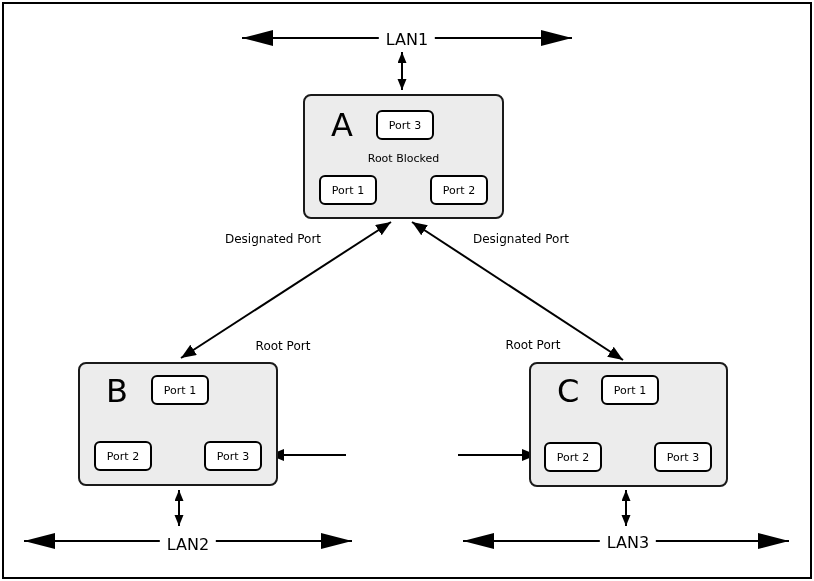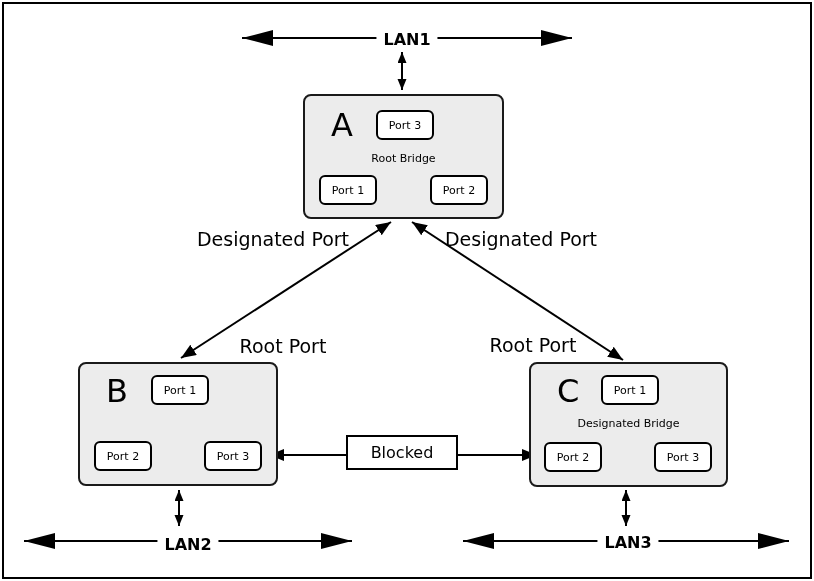--- a/index.html
+++ b/index.html
@@ -77,36 +77,35 @@
     text-align: center;
     font-size: 11px;
     white-space: nowrap;
   }
   .bridge-a .bridge-role { top: 56px; }
   .bridge-c .bridge-role { top: 53px; }
 
   .float-label {
     position: absolute;
     transform: translate(-50%, -50%);
-    font-size: 19px;
+    font-size: 12px;
     white-space: nowrap;
   }
   .lbl-desig-left  { left: 273px; top: 239px; }
   .lbl-desig-right { left: 521px; top: 239px; }
   .lbl-root-left   { left: 283px; top: 346px; }
   .lbl-root-right  { left: 533px; top: 345px; }
 
   .lan-label {
     position: absolute;
     transform: translate(-50%, -50%);
     font-size: 16px;
     background: #ffffff;
     padding: 0 7px;
     white-space: nowrap;
-    font-weight: bold;
   }
   .lbl-lan1 { left: 407px; top: 39px; }
   .lbl-lan2 { left: 188px; top: 544px; }
   .lbl-lan3 { left: 628px; top: 542px; }
 
   .blocked-box {
     position: absolute;
     left: 346px; top: 435px;
     width: 112px; height: 35px;
     background: #ffffff;
@@ -147,41 +146,39 @@
     <line x1="463" y1="541" x2="789" y2="541" marker-start="url(#arrow-big)" marker-end="url(#arrow-big)"></line>
   </svg>
 
   <div class="lan-label lbl-lan1">LAN1</div>
   <div class="lan-label lbl-lan2">LAN2</div>
   <div class="lan-label lbl-lan3">LAN3</div>
 
   <div class="bridge bridge-a">
     <div class="bridge-letter">A</div>
     <div class="port port-top">Port 3</div>
-    <div class="bridge-role">Root Bridge</div>
+    <div class="bridge-role">Root Blocked</div>
     <div class="port port-bleft">Port 1</div>
     <div class="port port-bright">Port 2</div>
   </div>
 
   <div class="bridge bridge-b">
     <div class="bridge-letter">B</div>
     <div class="port port-top">Port 1</div>
     <div class="port port-bleft">Port 2</div>
     <div class="port port-bright">Port 3</div>
   </div>
 
   <div class="bridge bridge-c">
     <div class="bridge-letter">C</div>
     <div class="port port-top">Port 1</div>
-    <div class="bridge-role">Designated Bridge</div>
     <div class="port port-bleft">Port 2</div>
     <div class="port port-bright">Port 3</div>
   </div>
 
   <div class="float-label lbl-desig-left">Designated Port</div>
   <div class="float-label lbl-desig-right">Designated Port</div>
   <div class="float-label lbl-root-left">Root Port</div>
   <div class="float-label lbl-root-right">Root Port</div>
 
-  <div class="blocked-box">Blocked</div>
 
   <div class="frame"></div>
 </div>
 
 </body></html>

